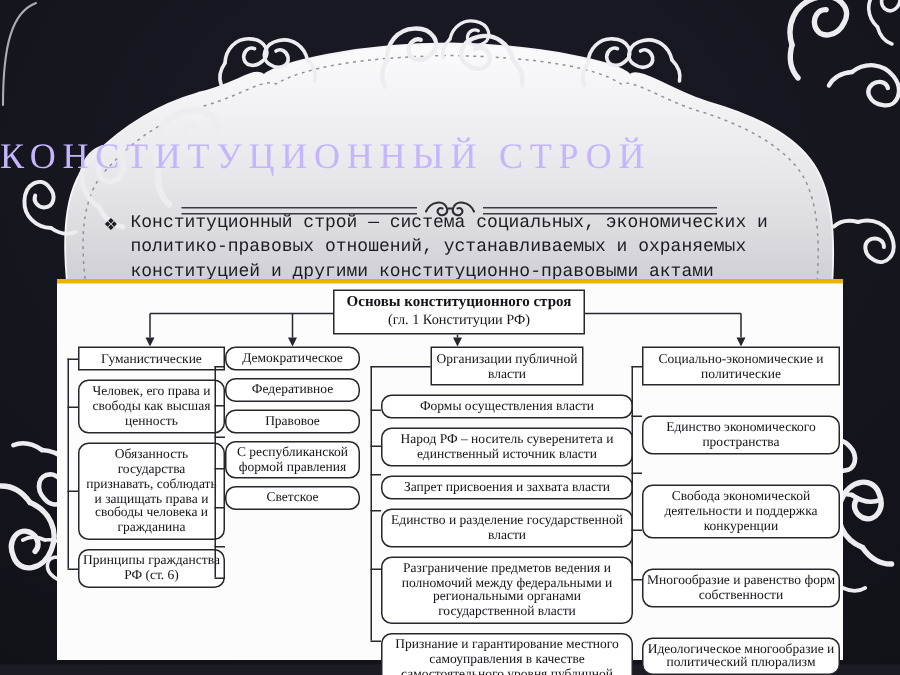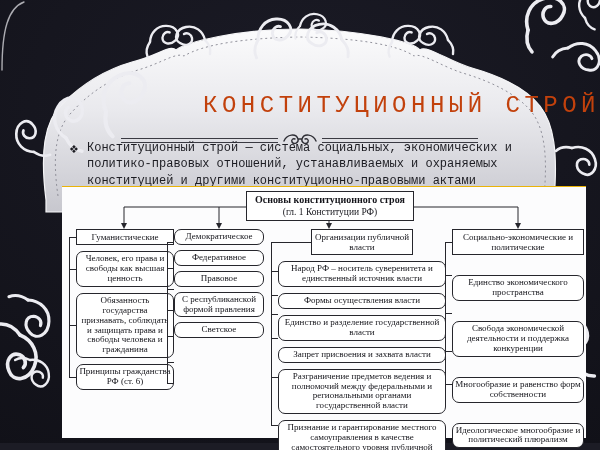--- a/index.html
+++ b/index.html
@@ -1,30 +1,30 @@
 <!DOCTYPE html>
 <html><head>
 <meta charset="utf-8">
 <style>
   html,body{margin:0;padding:0;background:#000;}
   #stage{position:relative;width:600px;height:450px;overflow:hidden;background:#15151e;
          font-family:"Liberation Serif",serif;}
   .bg{position:absolute;left:0;top:0;}
-  #page-title{position:absolute;top:92px;left:0;right:0;text-align:right;
-    font-family:Liberation Mono, monospace;font-size:24px;letter-spacing:4.5px;
-    color:#c2410c;font-weight:400;white-space:nowrap;}
+  #page-title{position:absolute;top:92px;left:0;right:0;text-align:left;
+    font-family:Liberation Serif, serif;font-size:24px;letter-spacing:4.5px;
+    color:#c4b5fd;font-weight:400;white-space:nowrap;}
   #title-divider{position:absolute;top:135px;left:121px;width:357px;height:10px;
     display:flex;align-items:center;}
   .divider-seg{height:3px;border-top:1px solid #3a3a42;border-bottom:1px solid #3a3a42;flex:1;}
   #bullet-glyph{position:absolute;left:69px;top:143px;font-size:11px;color:#1c1c22;
     font-family:"DejaVu Sans",sans-serif;}
   #definition-text{position:absolute;left:87px;top:140px;width:460px;
     font-family:Liberation Mono, monospace;font-size:12px;line-height:16.4px;color:#1c1c22;}
   #diagram-panel{position:absolute;left:38px;top:186px;width:524px;height:251px;
-    background:#fcfcfd;border-top:1px solid #eab308;margin-left:24px;}
+    background:#fcfcfd;border-top:3px solid #eab308;}
   #connector-svg{position:absolute;left:0;top:0;pointer-events:none;}
   #root-box{position:absolute;left:184px;top:4px;width:166px;border:1px solid #26262c;
     background:#fff;text-align:center;padding:2px 0 3px;}
   #root-title{font-size:10px;font-weight:bold;color:#14141a;line-height:1.25;}
   #root-subtitle{font-size:9.5px;color:#14141a;line-height:1.15;}
   .dcol{position:absolute;top:42px;display:flex;flex-direction:column;}
   .dhead{border:1px solid #26262c;background:#fff;text-align:center;
     font-size:9px;line-height:1.13;padding:2px 1px;color:#14141a;}
   .dbox{border:1px solid #26262c;border-radius:7px;background:#fff;text-align:center;
     font-size:9px;line-height:1.1;padding:2px 2px;color:#14141a;}
@@ -146,24 +146,24 @@
           <div class="dline" style="left: -7px; top: 38.5px; width: 7px; height: 1px;"></div>
           <div class="dline" style="left: -7px; top: 59.5px; width: 7px; height: 1px;"></div>
           <div class="dline" style="left: -7px; top: 80.5px; width: 7px; height: 1px;"></div>
           <div class="dline" style="left: -7px; top: 106.5px; width: 7px; height: 1px;"></div>
           <div class="dline" style="left: -7px; top: 132.5px; width: 7px; height: 1px;"></div>
           <div class="dline" style="left: -7px; top: 153.5px; width: 7px; height: 1px;"></div>
           <div class="dline" style="left: -7px; top: 13px; width: 1px; height: 141px;"></div>
         </div>
         <div class="dcol" style="left: 216px; width: 168px; gap: 6px;">
           <div class="dhead" style="width: 102px; align-self: center; box-sizing: border-box;">Организации публичной власти</div>
+          <div class="dbox">Формы осуществления власти</div>
           <div class="dbox">Народ РФ – носитель суверенитета и единственный источник власти</div>
-          <div class="dbox">Формы осуществления власти</div>
+          <div class="dbox">Запрет присвоения и захвата власти</div>
           <div class="dbox">Единство и разделение государственной власти</div>
-          <div class="dbox">Запрет присвоения и захвата власти</div>
           <div class="dbox">Разграничение предметов ведения и полномочий между федеральными и региональными органами государственной власти</div>
           <div class="dbox">Признание и гарантирование местного самоуправления в качестве самостоятельного уровня публичной власти</div>
           <div class="dline" style="left: -7px; top: 12.5px; width: 40px; height: 1px;"></div>
           <div class="dline" style="left: -7px; top: 41.5px; width: 7px; height: 1px;"></div>
           <div class="dline" style="left: -7px; top: 65.5px; width: 7px; height: 1px;"></div>
           <div class="dline" style="left: -7px; top: 84.5px; width: 7px; height: 1px;"></div>
           <div class="dline" style="left: -7px; top: 108.5px; width: 7px; height: 1px;"></div>
           <div class="dline" style="left: -7px; top: 147.5px; width: 7px; height: 1px;"></div>
           <div class="dline" style="left: -7px; top: 195.5px; width: 7px; height: 1px;"></div>
           <div class="dline" style="left: -7px; top: 13px; width: 1px; height: 183px;"></div>

